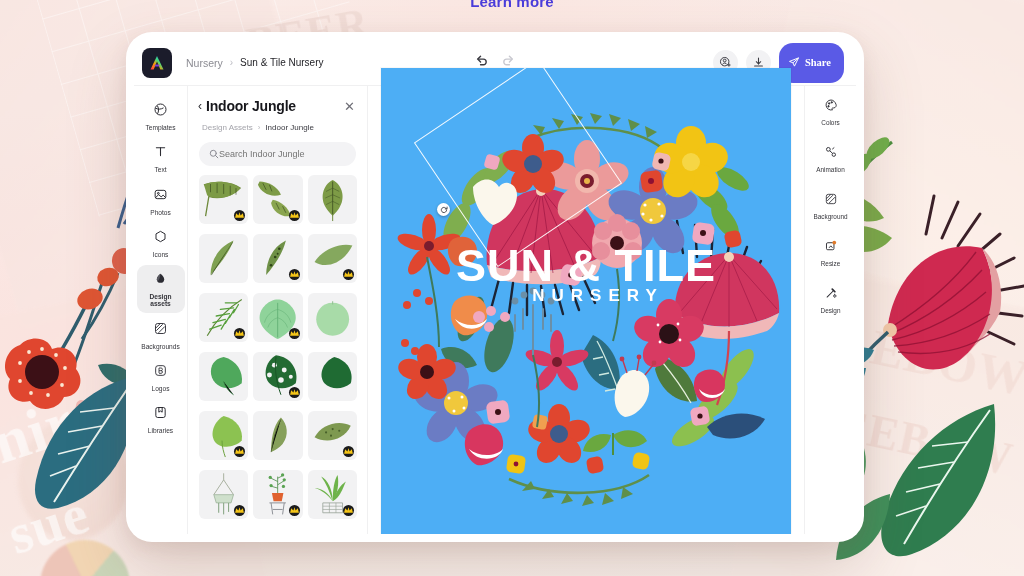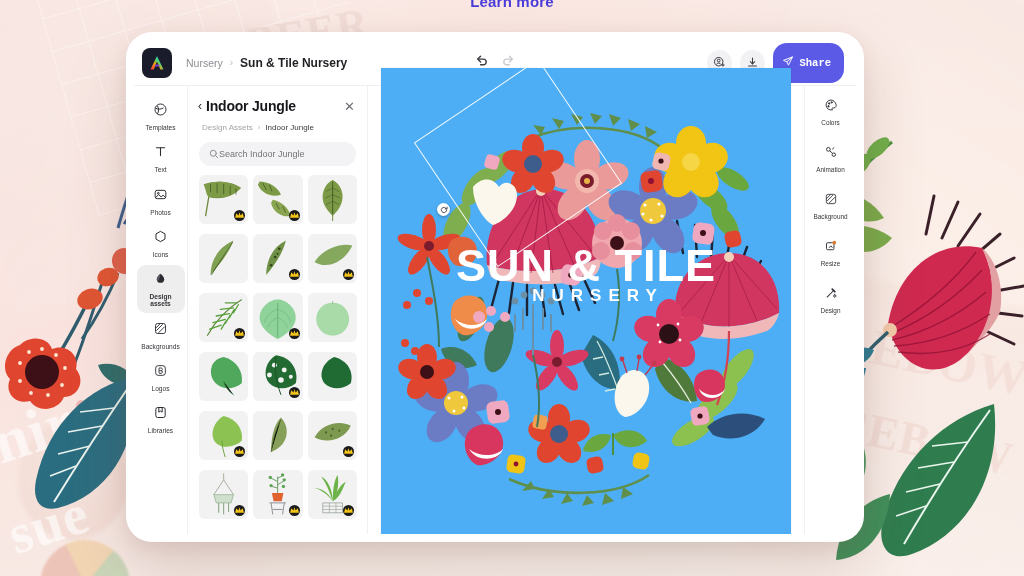--- a/index.html
+++ b/index.html
@@ -87,35 +87,35 @@
     height: 46px; flex: none; display: flex; align-items: center;
     padding: 0 12px 0 8px; border-bottom: 1px solid #f0f0f1; position: relative;
   }
   .applogo {
     width: 30px; height: 30px; border-radius: 8px; background: #1b1c2b;
     display: flex; align-items: center; justify-content: center; flex: none;
   }
   .crumbs { display: flex; align-items: center; gap: 7px; margin-left: 14px; }
   .crumb-root { color: #8c8c93; font-size: 10.5px; }
   .crumb-sep { color: #bdbdc4; font-size: 10px; }
-  .crumb-cur { color: #1f1f24; font-size: 12px; font-weight: 700; }
+  .crumb-cur { color: #1f1f24; font-size: 10px; font-weight: 400; }
   .undoredo {
     position: absolute; left: 50%; transform: translateX(-50%);
     display: flex; gap: 12px; align-items: center;
   }
   .topright { margin-left: auto; display: flex; align-items: center; gap: 8px; }
   .circbtn {
     width: 25px; height: 25px; border-radius: 50%; background: #f2f2f4;
     display: flex; align-items: center; justify-content: center;
   }
   .sharebtn {
     height: 40px; padding: 0 13px 0 9px; border-radius: 14px; background: #5a5ae6;
     color: #fff; font-size: 10.5px; font-weight: 700; display: flex;
     align-items: center; gap: 5px; border: none;
-    font-family: Liberation Mono, monospace; cursor: pointer;
+    font-family: Liberation Serif, serif; cursor: pointer;
   }
 
   
   .bodyrow { flex: 1; display: flex; min-height: 0; }
 
   
   .rail {
     width: 54px; flex: none; border-right: 1px solid #f0f0f1;
     padding-top: 10px; display: flex; flex-direction: column; align-items: center;
     gap: 2px; background: #fff;

